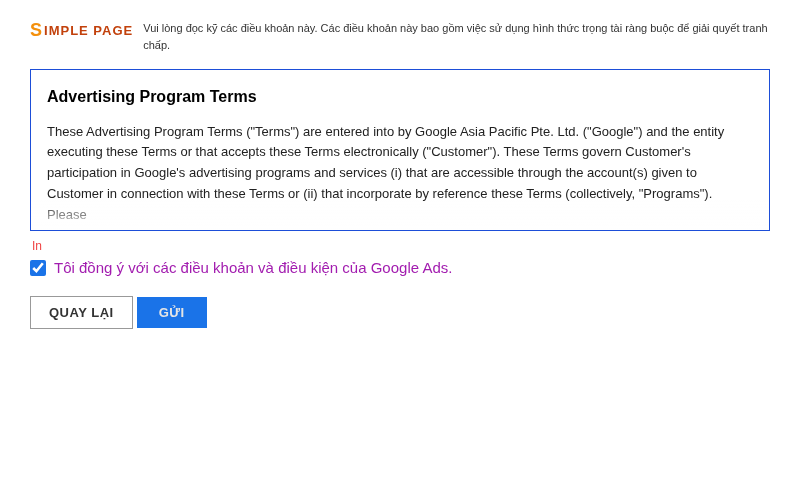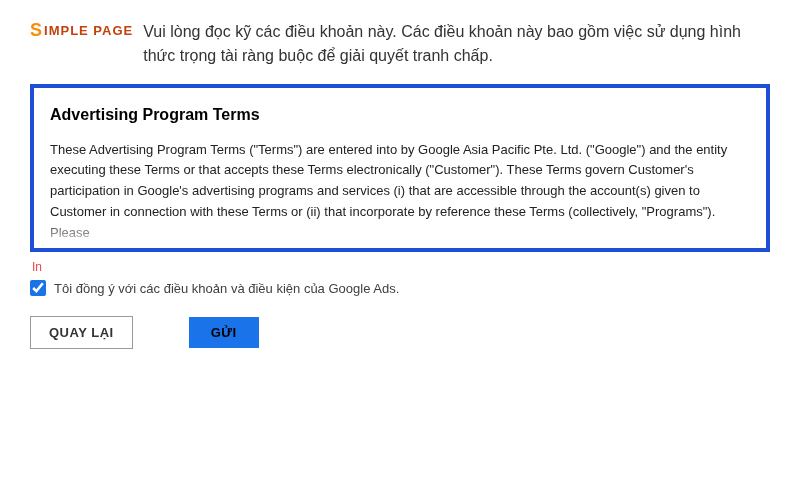--- a/index.html
+++ b/index.html
@@ -46,28 +46,28 @@
     }
 
     .logo-text {
       color: #c2410c;
       font-weight: bold;
       font-size: 13px;
       letter-spacing: 1px;
     }
 
     .header-description {
-      font-size: 16px;
+      font-size: 11px;
       color: #333;
       line-height: 1.5;
       flex: 1;
     }
 
     .terms-box-container {
-      border: 4px solid #1d4ed8;
+      border: 1px solid #1d4ed8;
       background: #fff;
       margin-bottom: 8px;
       position: relative;
       width: 100%;
     }
 
     .terms-box-inner {
       padding: 14px 16px;
       height: 160px;
       overflow-y: scroll;
@@ -133,51 +133,50 @@
     .checkbox-input {
       width: 16px;
       height: 16px;
       margin-right: 8px;
       accent-color: #1a73e8;
       cursor: pointer;
       flex-shrink: 0;
     }
 
     .checkbox-label {
-      font-size: 13px;
-      color: #404040;
+      font-size: 15px;
+      color: #a21caf;
     }
 
     .button-row {
       display: flex;
       align-items: center;
-      gap: 28px;
+      gap: 4px;
     }
 
     .btn-back {
       padding: 8px 18px;
       background: #fff;
       border: 1px solid #999;
       color: #333;
       font-size: 13px;
       font-weight: bold;
       cursor: pointer;
       letter-spacing: 0.5px;
     }
 
     .btn-submit {
       padding: 8px 22px;
       background: #1a73e8;
       border: none;
-      color: #000000;
+      color: #e5e5e5;
       font-size: 13px;
       font-weight: bold;
       cursor: pointer;
       letter-spacing: 0.5px;
-      margin-left: 28px;
     }
   </style>
 </head>
 <body>
 
 <div class="page-container">
   <div class="header">
     <div class="logo-area">
       <span class="logo-icon">S</span>
       <span class="logo-text">IMPLE PAGE</span>

